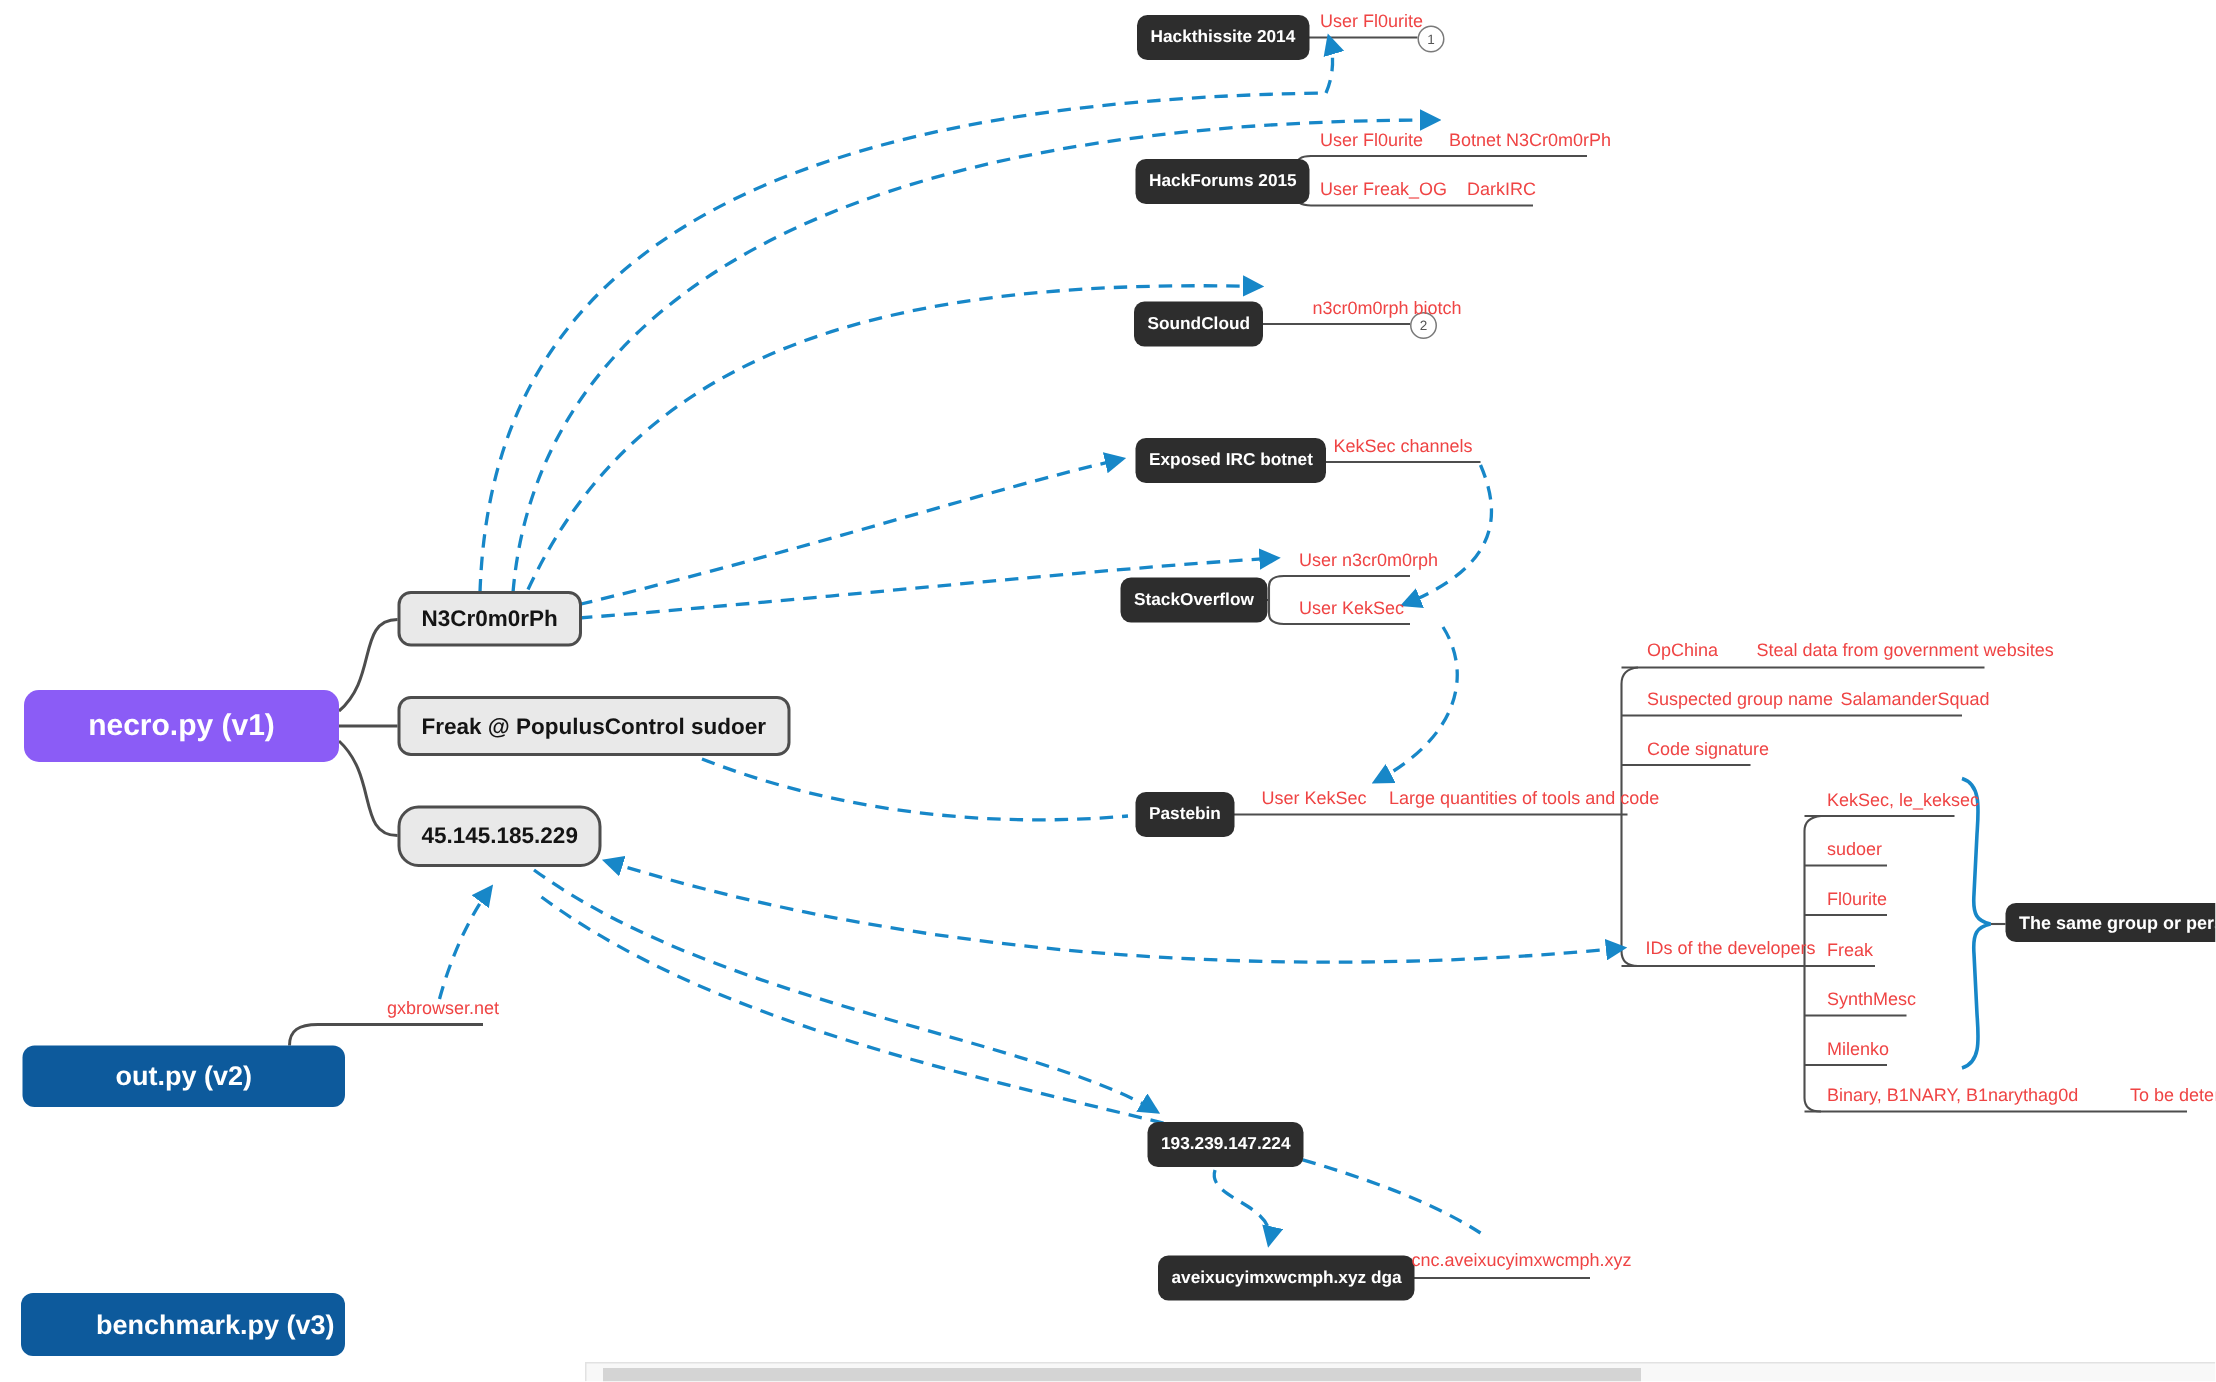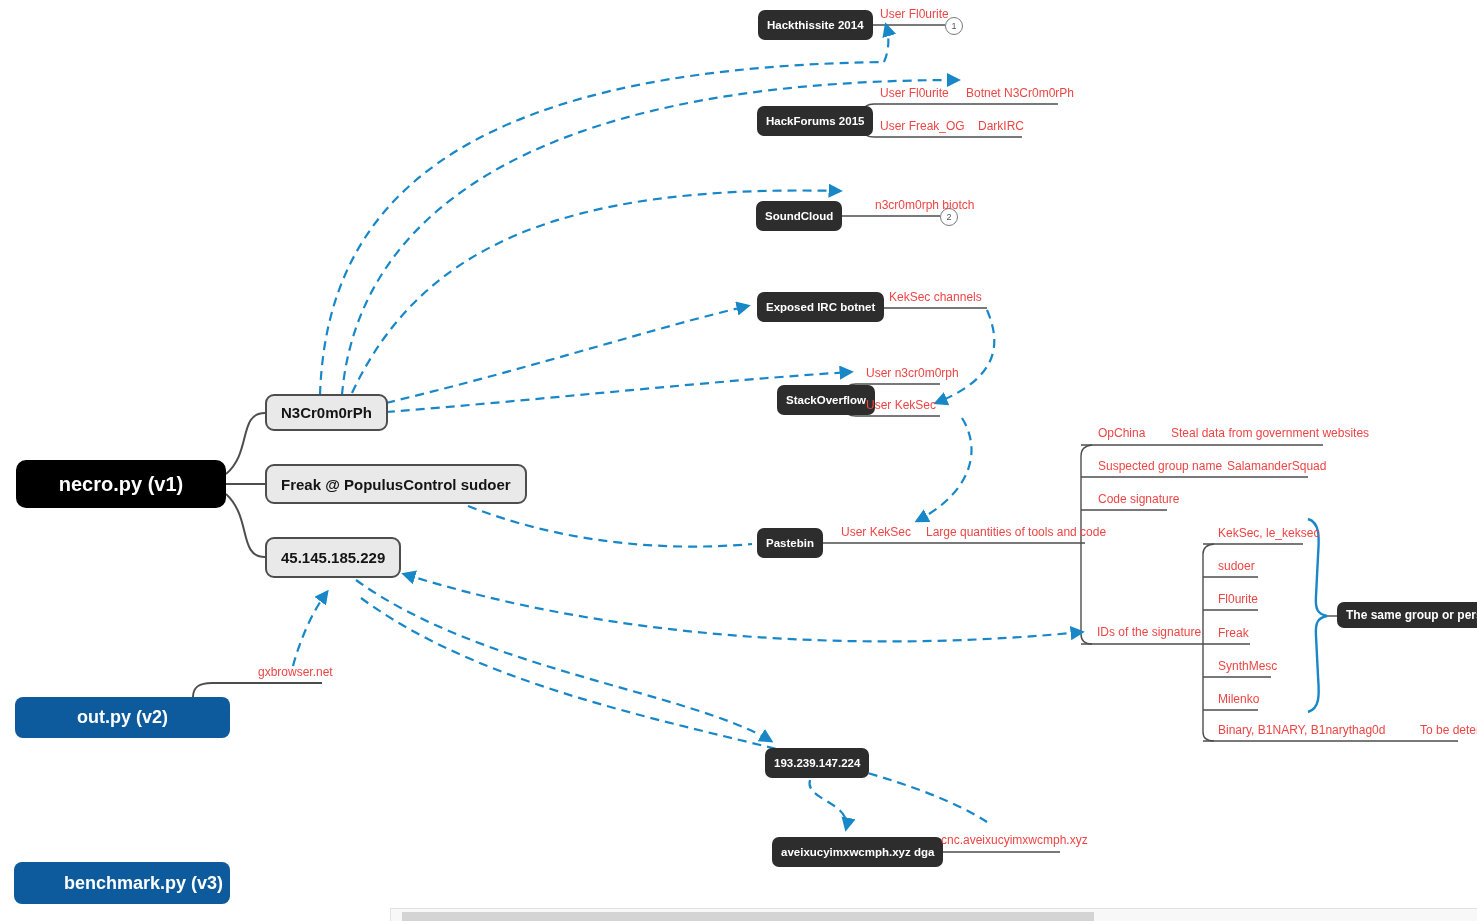--- a/index.html
+++ b/index.html
@@ -2,21 +2,21 @@
 <html><head>
 <meta charset="utf-8">
 <style>
   html,body{margin:0;padding:0;background:#ffffff;}
   #stage{position:relative;width:1477px;height:921px;background:#ffffff;overflow:hidden;
          font-family:"Liberation Sans",sans-serif;}
   svg.layer{position:absolute;left:0;top:0;pointer-events:none;}
   .lbl{position:absolute;font-size:12px;color:#ef4444;white-space:nowrap;line-height:14px;}
   .node{position:absolute;display:flex;align-items:center;justify-content:center;
         white-space:nowrap;box-sizing:border-box;}
-  .node-blue{background:#000000;color:#ffffff;font-weight:bold;font-size:20px;border-radius:10px;}
+  .node-blue{background:#8b5cf6;color:#ffffff;font-weight:bold;font-size:20px;border-radius:10px;}
   .node-deep{background:#0d5a9c;color:#ffffff;font-weight:bold;font-size:18px;border-radius:8px;}
   .node-gray{background:#e9e9e9;color:#141414;font-weight:bold;font-size:15px;
              border:2px solid #4d4d4d;border-radius:9px;padding:0 14px;}
   .node-dark{background:#2d2d2d;color:#ffffff;font-weight:bold;font-size:11.5px;
              border-radius:7px;padding:0 9px;height:30px;}
   .circ{position:absolute;width:16px;height:16px;border:1px solid #7a7a7a;border-radius:50%;
         font-size:9px;color:#555;display:flex;align-items:center;justify-content:center;background:#fff;}
   .hscroll-track{position:absolute;left:390px;top:908px;width:1087px;height:13px;
                  background:#f8f8f8;border-top:1px solid #e2e2e2;border-left:1px solid #e2e2e2;box-sizing:border-box;}
   .hscroll-thumb{position:absolute;left:11px;top:3px;width:692px;height:10px;background:#d4d4d4;}
@@ -87,27 +87,27 @@
       <path marker-end="url(#arr)" d="M 810 780 C 804 800 852 802 846 829"></path>
     </g>
   </svg>
 
   <div class="node node-blue" style="left:16px;top:460px;width:210px;height:48px;">necro.py (v1)</div>
   <div class="node node-deep" style="left:15px;top:697px;width:215px;height:41px;">out.py (v2)</div>
   <div class="node node-deep" style="left:14px;top:862px;width:216px;height:42px;padding-left:43px;">benchmark.py (v3)</div>
 
   <div class="node node-gray" style="left:265px;top:394px;height:37px;">N3Cr0m0rPh</div>
   <div class="node node-gray" style="left:265px;top:464px;height:40px;">Freak @ PopulusControl  sudoer</div>
-  <div class="node node-gray" style="left:265px;top:537px;height:41px;">45.145.185.229</div>
+  <div class="node node-gray" style="left:265px;top:537px;height:41px;border-radius:14px;">45.145.185.229</div>
 
   <div class="node node-dark" style="left:758px;top:10px;">Hackthissite 2014</div>
   <div class="node node-dark" style="left:757px;top:106px;">HackForums 2015</div>
   <div class="node node-dark" style="left:756px;top:201px;">SoundCloud</div>
   <div class="node node-dark" style="left:757px;top:292px;">Exposed IRC botnet</div>
-  <div class="node node-dark" style="left:777px;top:385px;">StackOverflow</div>
+  <div class="node node-dark" style="left:747px;top:385px;">StackOverflow</div>
   <div class="node node-dark" style="left:757px;top:528px;">Pastebin</div>
   <div class="node node-dark" style="left:1337px;top:602px;height:26px;font-size:12px;">The same group or person</div>
   <div class="node node-dark" style="left:765px;top:748px;">193.239.147.224</div>
   <div class="node node-dark" style="left:772px;top:837px;">aveixucyimxwcmph.xyz  dga</div>
 
   <div class="circ" style="left:945px;top:17px;">1</div>
   <div class="circ" style="left:940px;top:208px;">2</div>
 
   <div class="lbl" style="left:880px;top:7px;">User  Fl0urite</div>
   <div class="lbl" style="left:880px;top:86px;">User Fl0urite</div>
@@ -118,21 +118,21 @@
   <div class="lbl" style="left:889px;top:290px;">KekSec channels</div>
   <div class="lbl" style="left:866px;top:366px;">User n3cr0m0rph</div>
   <div class="lbl" style="left:866px;top:398px;">User KekSec</div>
   <div class="lbl" style="left:841px;top:525px;">User KekSec</div>
   <div class="lbl" style="left:926px;top:525px;">Large quantities of tools and code</div>
   <div class="lbl" style="left:1098px;top:426px;">OpChina</div>
   <div class="lbl" style="left:1171px;top:426px;">Steal data from government websites</div>
   <div class="lbl" style="left:1098px;top:459px;">Suspected group name</div>
   <div class="lbl" style="left:1227px;top:459px;">SalamanderSquad</div>
   <div class="lbl" style="left:1098px;top:492px;">Code signature</div>
-  <div class="lbl" style="left:1097px;top:625px;">IDs of the signature</div>
+  <div class="lbl" style="left:1097px;top:625px;">IDs of the developers</div>
   <div class="lbl" style="left:1218px;top:526px;">KekSec, le_keksec</div>
   <div class="lbl" style="left:1218px;top:559px;">sudoer</div>
   <div class="lbl" style="left:1218px;top:592px;">Fl0urite</div>
   <div class="lbl" style="left:1218px;top:626px;">Freak</div>
   <div class="lbl" style="left:1218px;top:659px;">SynthMesc</div>
   <div class="lbl" style="left:1218px;top:692px;">Milenko</div>
   <div class="lbl" style="left:1218px;top:723px;">Binary, B1NARY, B1narythag0d</div>
   <div class="lbl" style="left:1380px;top:723px;padding-left:40px;">To be determined</div>
   <div class="lbl" style="left:258px;top:665px;">gxbrowser.net</div>
   <div class="lbl" style="left:941px;top:833px;">cnc.aveixucyimxwcmph.xyz</div>

